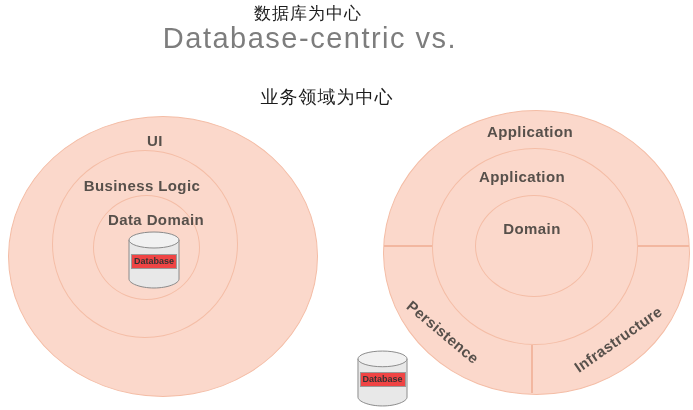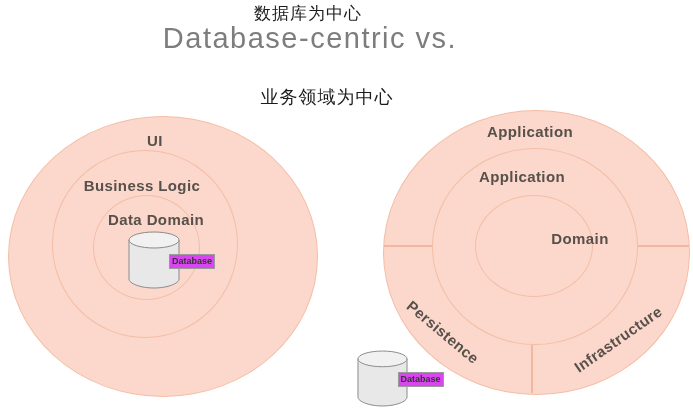--- a/index.html
+++ b/index.html
@@ -37,23 +37,23 @@
   .layer-label.rot-pos { transform:translate(-50%,-50%) rotate(40deg); }
   .layer-label.rot-neg { transform:translate(-50%,-50%) rotate(-35deg); }
 
   
   .spoke { position:absolute; background:#f2b7a0; }
 
   
   .cylinder { position:absolute; }
   .cyl-label {
     position:absolute; left:50%; transform:translateX(-50%);
-    background:#d946ef; border:1px solid #9a9a9a;
+    background:#ef4444; border:1px solid #9a9a9a;
     color:#333333; font-size:9px; font-weight:700;
-    padding:1px 2px; white-space:nowrap; line-height:11px;margin-left:38px;
+    padding:1px 2px; white-space:nowrap; line-height:11px;
   }
 </style>
 </head>
 <body>
 
 <div class="stage">
 
   <div class="cjk" style="left:308px; top:2px;">数据库为中心</div>
   <div class="title-line" style="left:310px; top:22px;">Database-centric vs.</div>
   <div class="cjk" style="left:327px; top:85px; font-size:18px;">业务领域为中心</div>
@@ -81,21 +81,21 @@
 
     <div class="spoke" style="left:384px; top:245px; width:49px; height:2px;"></div>
     <div class="spoke" style="left:638px; top:245px; width:51px; height:2px;"></div>
     <div class="spoke" style="left:531px; top:345px; width:2px; height:48px;"></div>
 
     <div class="ring" style="left:432px; top:148px; width:206px; height:197px;"></div>
     <div class="ring" style="left:475px; top:195px; width:118px; height:102px;"></div>
 
     <div class="layer-label" style="left:530px; top:131px;">Application</div>
     <div class="layer-label" style="left:522px; top:176px;">Application</div>
-    <div class="layer-label" style="left:532px; top:238px;margin-left:48px;">Domain</div>
+    <div class="layer-label" style="left:532px; top:228px;">Domain</div>
     <div class="layer-label rot-pos" style="left:443px; top:332px;">Persistence</div>
     <div class="layer-label rot-neg" style="left:618px; top:339px;">Infrastructure</div>
 
     <div class="cylinder" style="left:357px; top:350px; width:51px; height:57px;">
       <svg width="51" height="57" viewBox="0 0 52 58">
         <path d="M1 9 V48 C1 52.4 12.2 57 26 57 C39.8 57 51 52.4 51 48 V9 Z" fill="#e8e8e8" stroke="#8a8a8a" stroke-width="1"></path>
         <ellipse cx="26" cy="9" rx="25" ry="8" fill="#f1f1f1" stroke="#8a8a8a" stroke-width="1"></ellipse>
       </svg>
       <div class="cyl-label" style="top:22px;">Database</div>
     </div>

